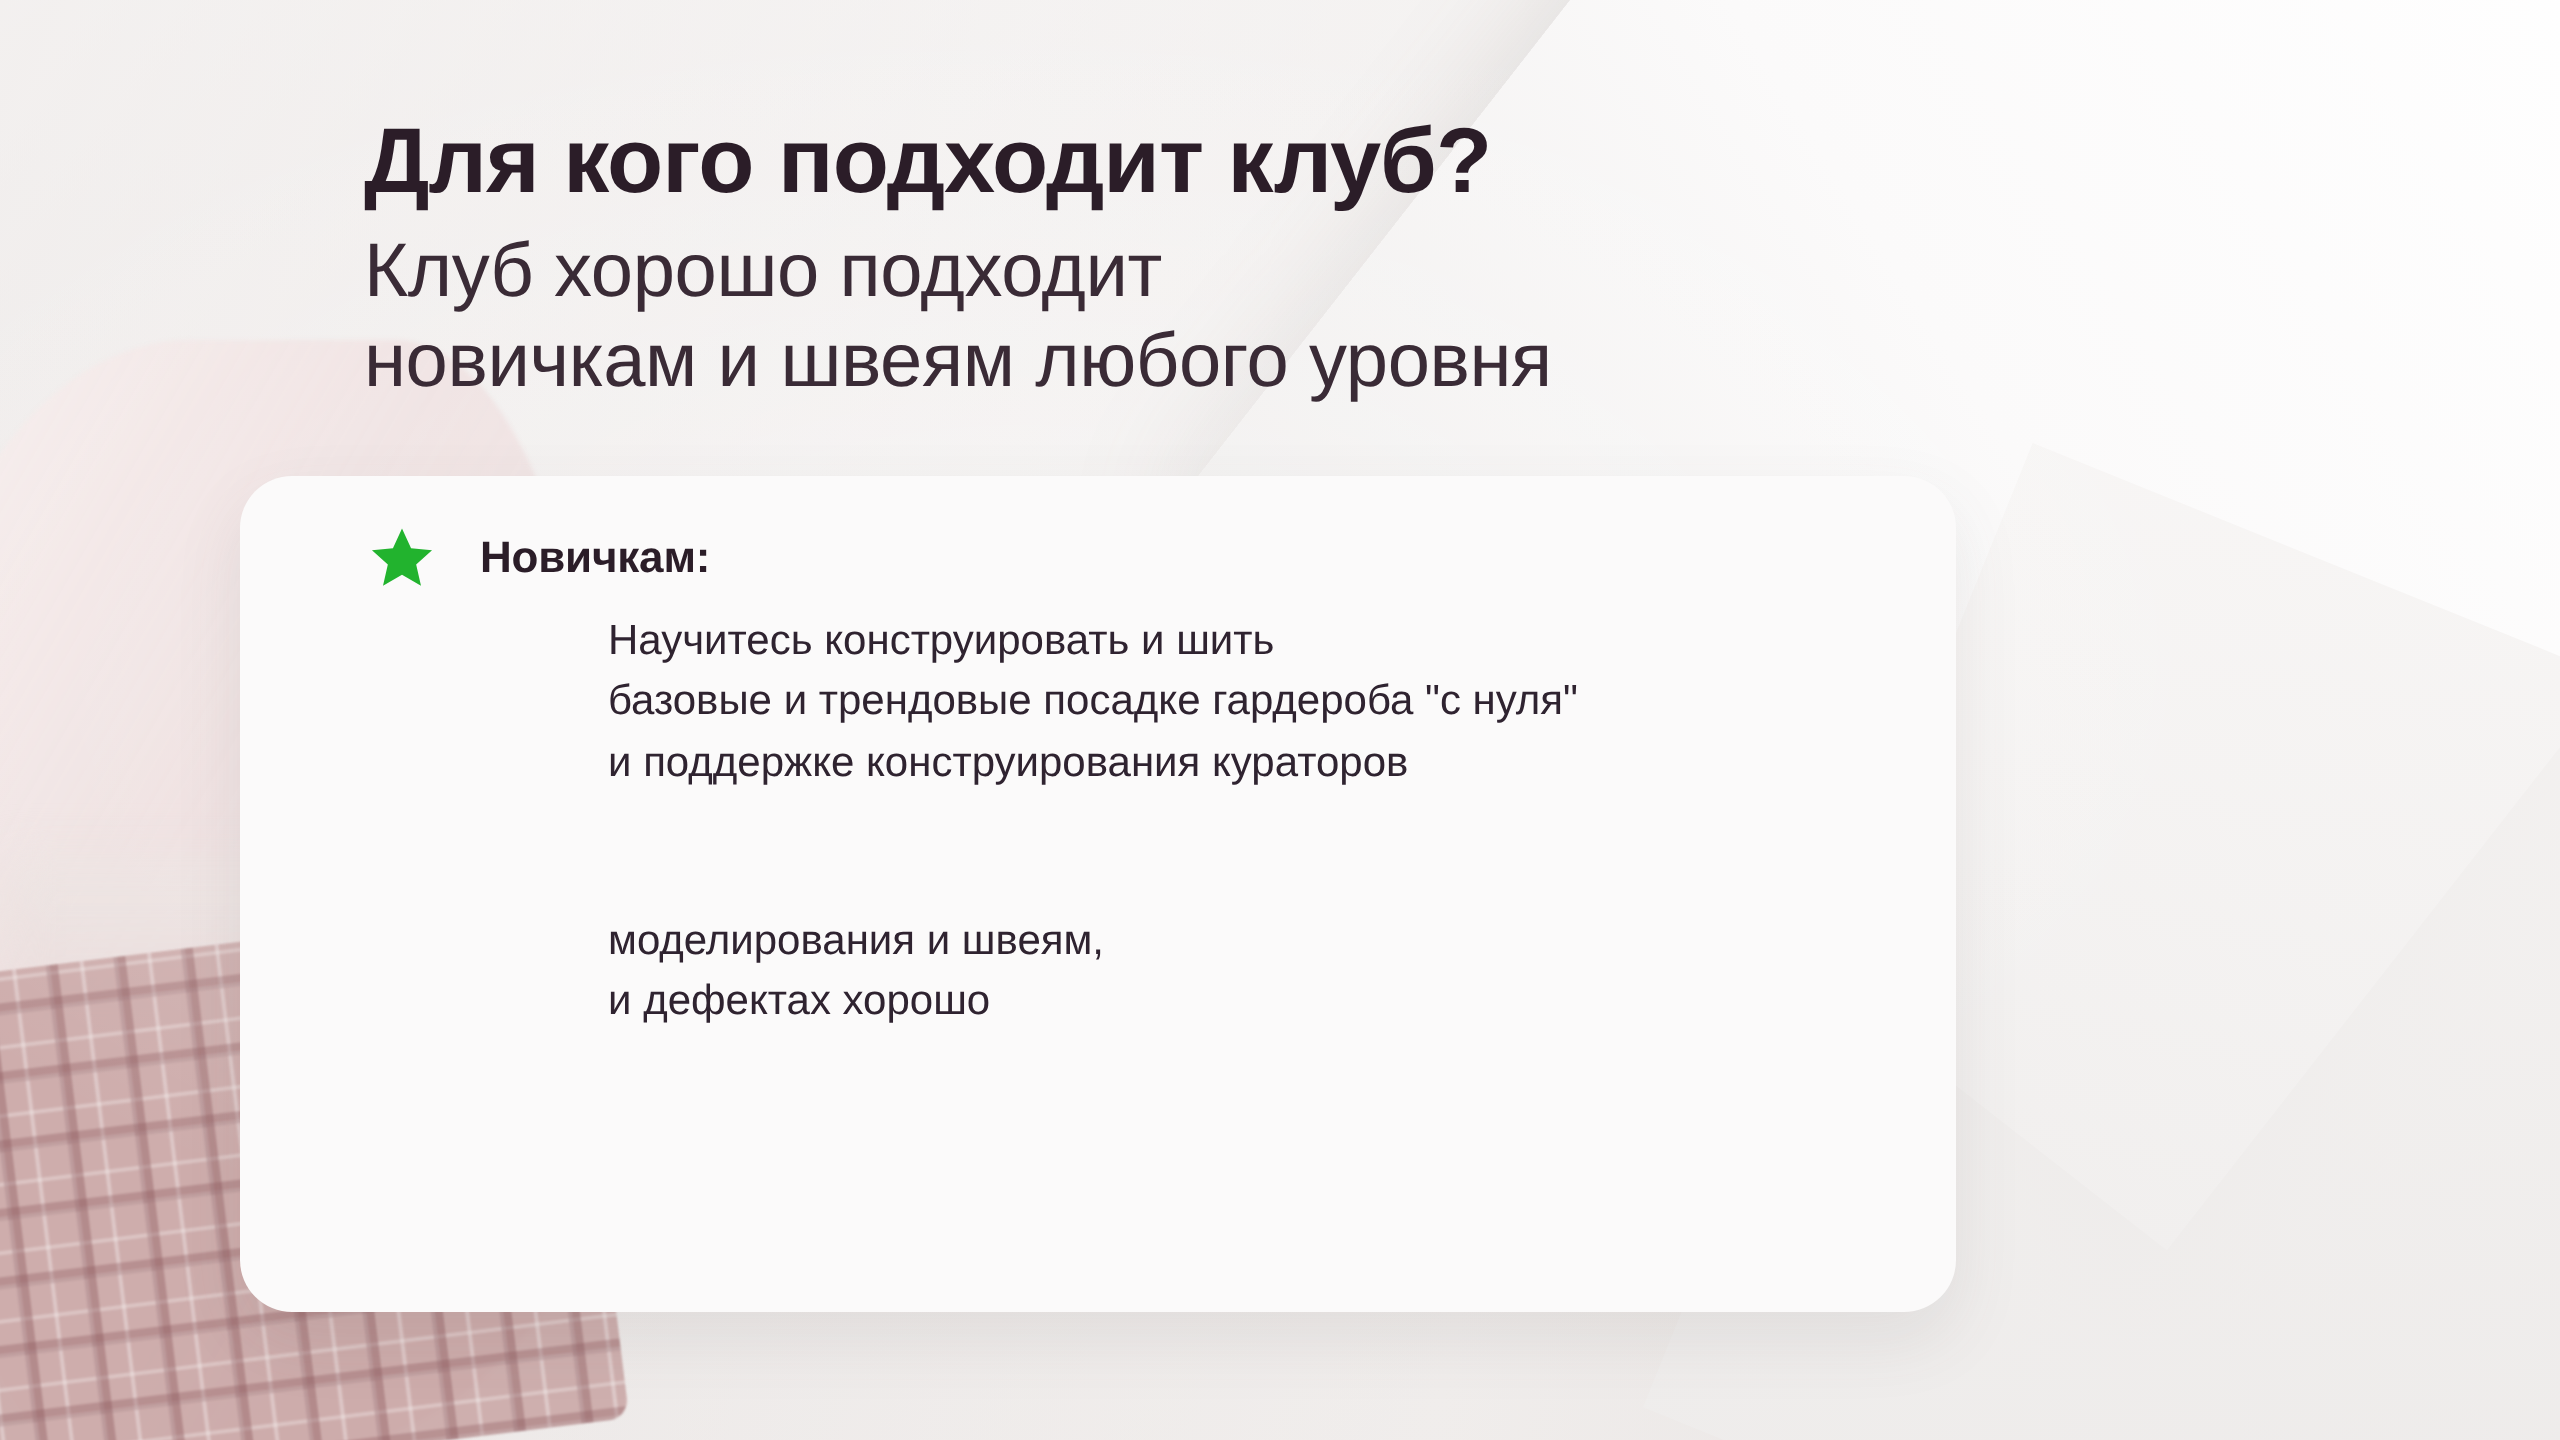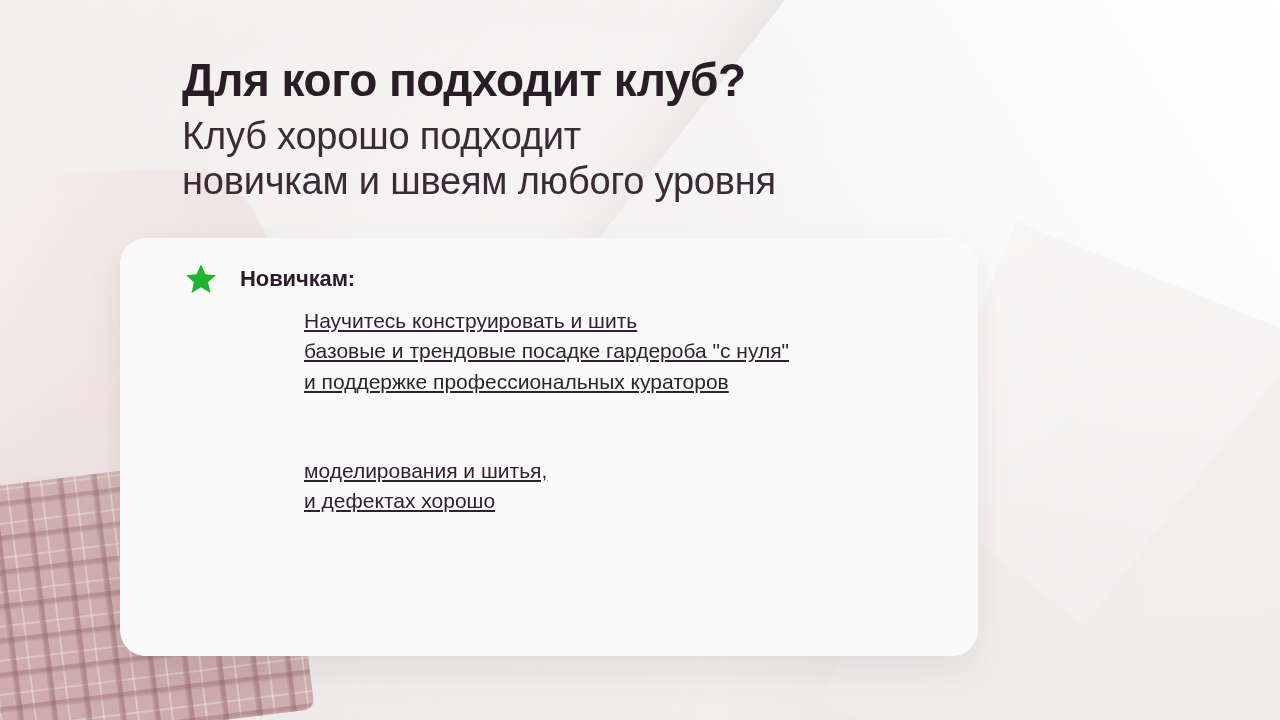--- a/index.html
+++ b/index.html
@@ -168,21 +168,20 @@
   .group-lines {
     margin-top: 10px;
     padding-left: 184px;
     font-size: 21px;
     line-height: 1.45;
     color: #2f2330;
   }
   .group-lines .line {
     display: block;
     white-space: pre;
-    text-decoration: underline;
   }
   .group-head .group-title {
     padding-left: 12px;
   }
 </style>
 </head>
 <body>
 
 <div class="slide">
 
@@ -210,26 +209,26 @@
         <span class="stars">
           <svg class="star" viewBox="0 0 24 24" aria-hidden="true">
             <polygon points="12,1.6 15.2,8.6 22.6,9.3 17,14.3 18.7,21.8 12,17.9 5.3,21.8 7,14.3 1.4,9.3 8.8,8.6" fill="#22b32e"></polygon>
           </svg>
         </span>
         <span class="group-title">Новичкам:</span>
       </div>
       <div class="group-lines">
         <span class="line">Научитесь конструировать и шить</span>
         <span class="line">базовые и трендовые посадке гардероба "с нуля"</span>
-        <span class="line">и поддержке профессиональных кураторов</span>
+        <span class="line">и поддержке конструирования кураторов</span>
       </div>
     </div>
 
     <div class="group group-sewers">
       <div class="group-lines">
-        <span class="line">моделирования и шитья,</span>
+        <span class="line">моделирования и швеям,</span>
         <span class="line">и дефектах хорошо</span>
       </div>
     </div>
 
   </div>
 
 </div>
 
 </body></html>

